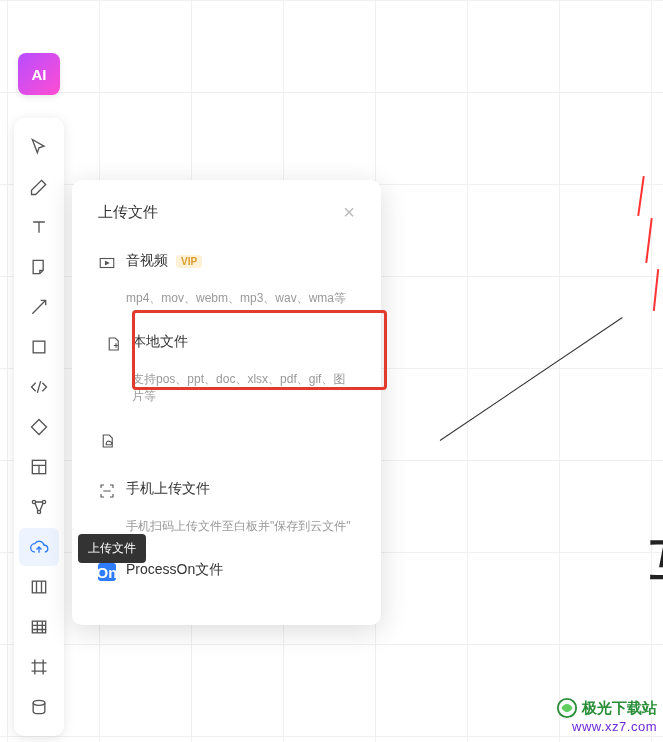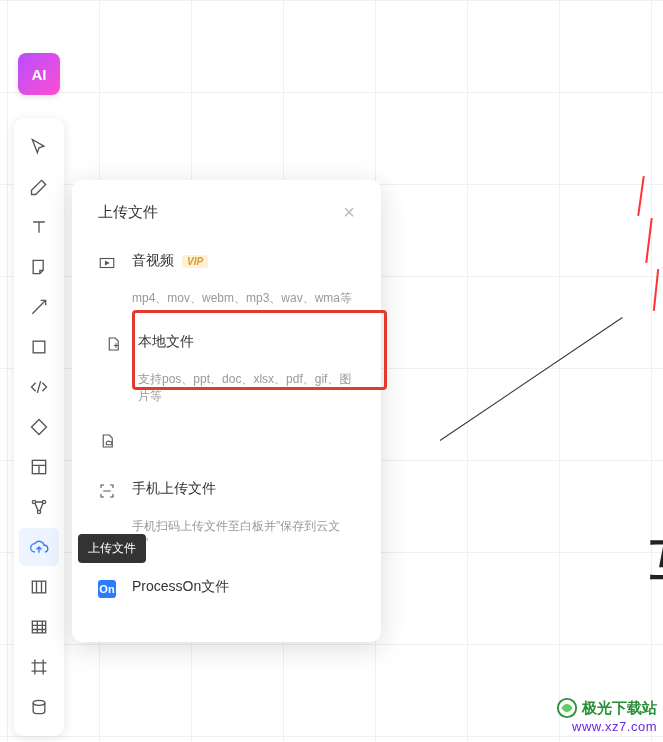--- a/index.html
+++ b/index.html
@@ -54,28 +54,28 @@
     padding:22px 0 30px;
   }
   .popup-header {
     display:flex; align-items:center; justify-content:space-between;
     padding:0 26px 18px;
   }
   .popup-title { font-size:15px; color:#333; font-weight:500;}
   .popup-close { color:#bbb; font-size:20px; cursor:pointer; line-height:1; }
   .item {
     padding:12px 26px 14px;
-    display:flex; gap:14px; cursor:pointer;
+    display:flex; gap:8px; cursor:pointer;
   }
   .item-icon { width:20px; flex:none; color:#555; padding-top:2px;}
   .item-icon svg{width:18px;height:18px;stroke:currentColor;fill:none;stroke-width:1.5;}
-  .on-badge{width:18px;height:18px;background:#2d7bff;color:#fff;font-size:11px;font-weight:700;border-radius:3px;display:flex;align-items:center;justify-content:center;}
+  .on-badge{width:18px;height:18px;background:#2d7bff;color:#fff;font-size:15px;font-weight:700;border-radius:3px;display:flex;align-items:center;justify-content:center;}
   .item-body { flex:1; min-width:0;}
   .item-title { font-size:14px; color:#333; display:flex; align-items:center; gap:8px;}
-  .vip-badge{background:#fff1d6;color:#d99a2b;font-size:10px;font-weight:700;padding:1px 5px;border-radius:3px;font-style:italic;}
+  .vip-badge{background:#fff1d6;color:#d99a2b;font-size:10px;font-weight:700;padding:1px 5px;border-radius:3px;}
   .item-sub { font-size:12px; color:#999; margin-top:20px; line-height:1.4;}
   .item.highlight{ position:relative;padding-left:32px;}
   .highlight-box{
     position:absolute; top:130px; left:60px; width:255px; height:80px;
     border:3px solid #e23b2e; border-radius:4px; pointer-events:none;
   }
   .tooltip{
     position:absolute; top:534px; left:78px;
     background:#333; color:#fff; font-size:12px;
     padding:6px 10px; border-radius:4px;

